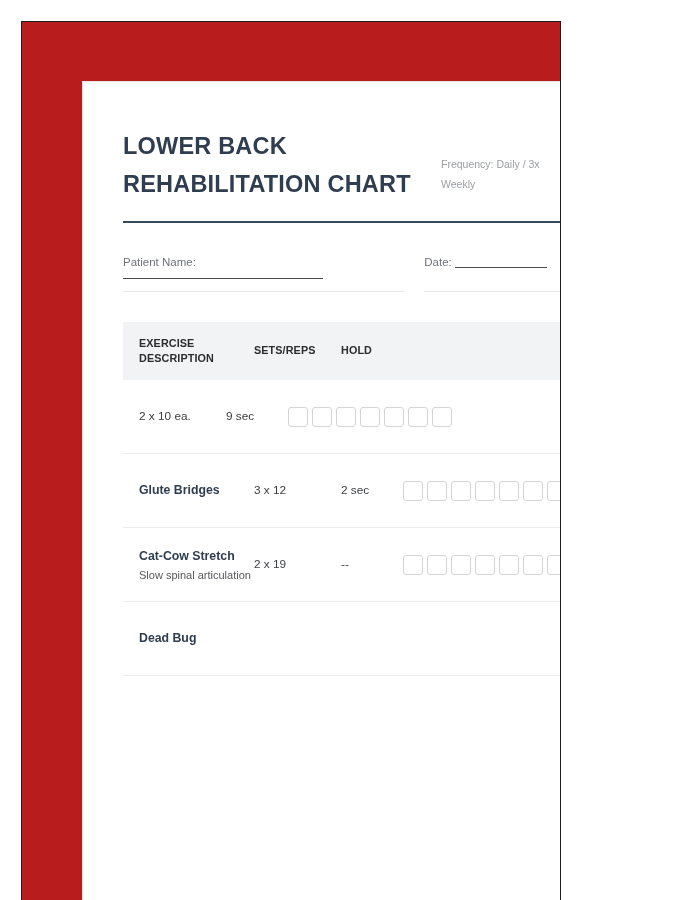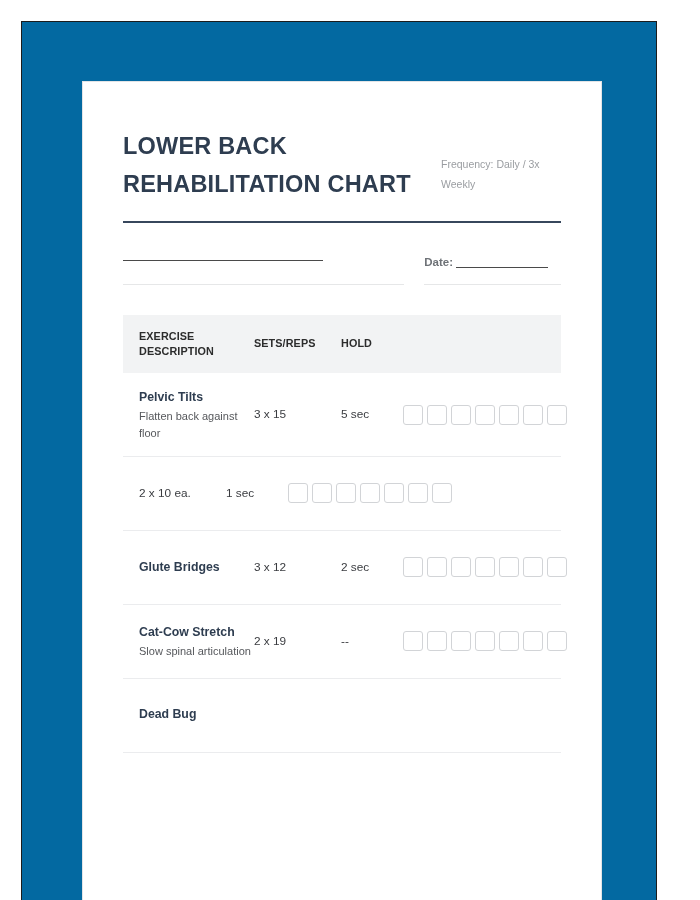--- a/index.html
+++ b/index.html
@@ -9,25 +9,25 @@
     height: 900px;
     background: #ffffff;
     font-family: "Liberation Sans", sans-serif;
   }
 
   
   #page-frame {
     position: absolute;
     left: 21px;
     top: 21px;
-    width: 636px;
+    width: 540px;
     height: 879px;
     border: 1.4px solid #1c1c1c;
     border-bottom: none;
-    background: #0369a1;
+    background: #b91c1c;
     overflow: hidden;
   }
 
   
   #doc-card {
     position: absolute;
     left: 60px;
     top: 59px;
     width: 520px;
     height: 827px;
@@ -76,21 +76,21 @@
     display: flex;
     margin-top: 31px;
     gap: 12px;
   }
   .field {
     position: relative;
     padding-bottom: 12px;
     border-bottom: 1px solid #e6e7e8;
   }
   .field.patient { width: 288px; }
-  .field.date    { width: 140px; margin-left: 8px; font-weight: bold; }
+  .field.date    { width: 140px; margin-left: 8px; }
   .field-label {
     font-size: 11.5px;
     color: #6e7277;
     line-height: 1.5;
     white-space: nowrap;
   }
   .field .fill-line {
     display: block;
     margin-top: 6px;
     border-bottom: 1.2px solid #4a4a4a;
@@ -166,61 +166,43 @@
       <div class="title-block">
         <div class="doc-title">LOWER BACK</div>
         <div class="doc-title">REHABILITATION CHART</div>
       </div>
       <div class="freq-block">Frequency: Daily / 3x Weekly</div>
     </div>
     <div class="title-rule"></div>
 
     <div class="fields-row">
       <div class="field patient">
+        <div class="field-label">Patient Name:</div>
         <span class="fill-line"></span>
       </div>
       <div class="field date">
         <div class="field-label">
           <span>Date:</span>
           <span class="fill-line"></span>
         </div>
       </div>
     </div>
 
     <div class="table">
 
       <div class="trow thead">
         <div class="th col-ex">EXERCISE DESCRIPTION</div>
         <div class="th col-sets">SETS/REPS</div>
         <div class="th col-hold">HOLD</div>
       </div>
 
-      <div class="trow tbody-row">
-        <div class="col-ex">
-          <div class="ex-name">Pelvic Tilts</div>
-          <div class="ex-desc">Flatten back against floor</div>
-        </div>
-        <div class="col-sets cell-text">3 x 15</div>
-        <div class="col-hold cell-text">5 sec</div>
-        <div class="col-track">
-          <div class="checkbox-group">
-            <div class="checkbox"></div>
-            <div class="checkbox"></div>
-            <div class="checkbox"></div>
-            <div class="checkbox"></div>
-            <div class="checkbox"></div>
-            <div class="checkbox"></div>
-            <div class="checkbox"></div>
-          </div>
-        </div>
-      </div>
 
       <div class="trow tbody-row">
         <div class="col-sets cell-text">2 x 10 ea.</div>
-        <div class="col-hold cell-text">1 sec</div>
+        <div class="col-hold cell-text">9 sec</div>
         <div class="col-track">
           <div class="checkbox-group">
             <div class="checkbox"></div>
             <div class="checkbox"></div>
             <div class="checkbox"></div>
             <div class="checkbox"></div>
             <div class="checkbox"></div>
             <div class="checkbox"></div>
             <div class="checkbox"></div>
           </div>

